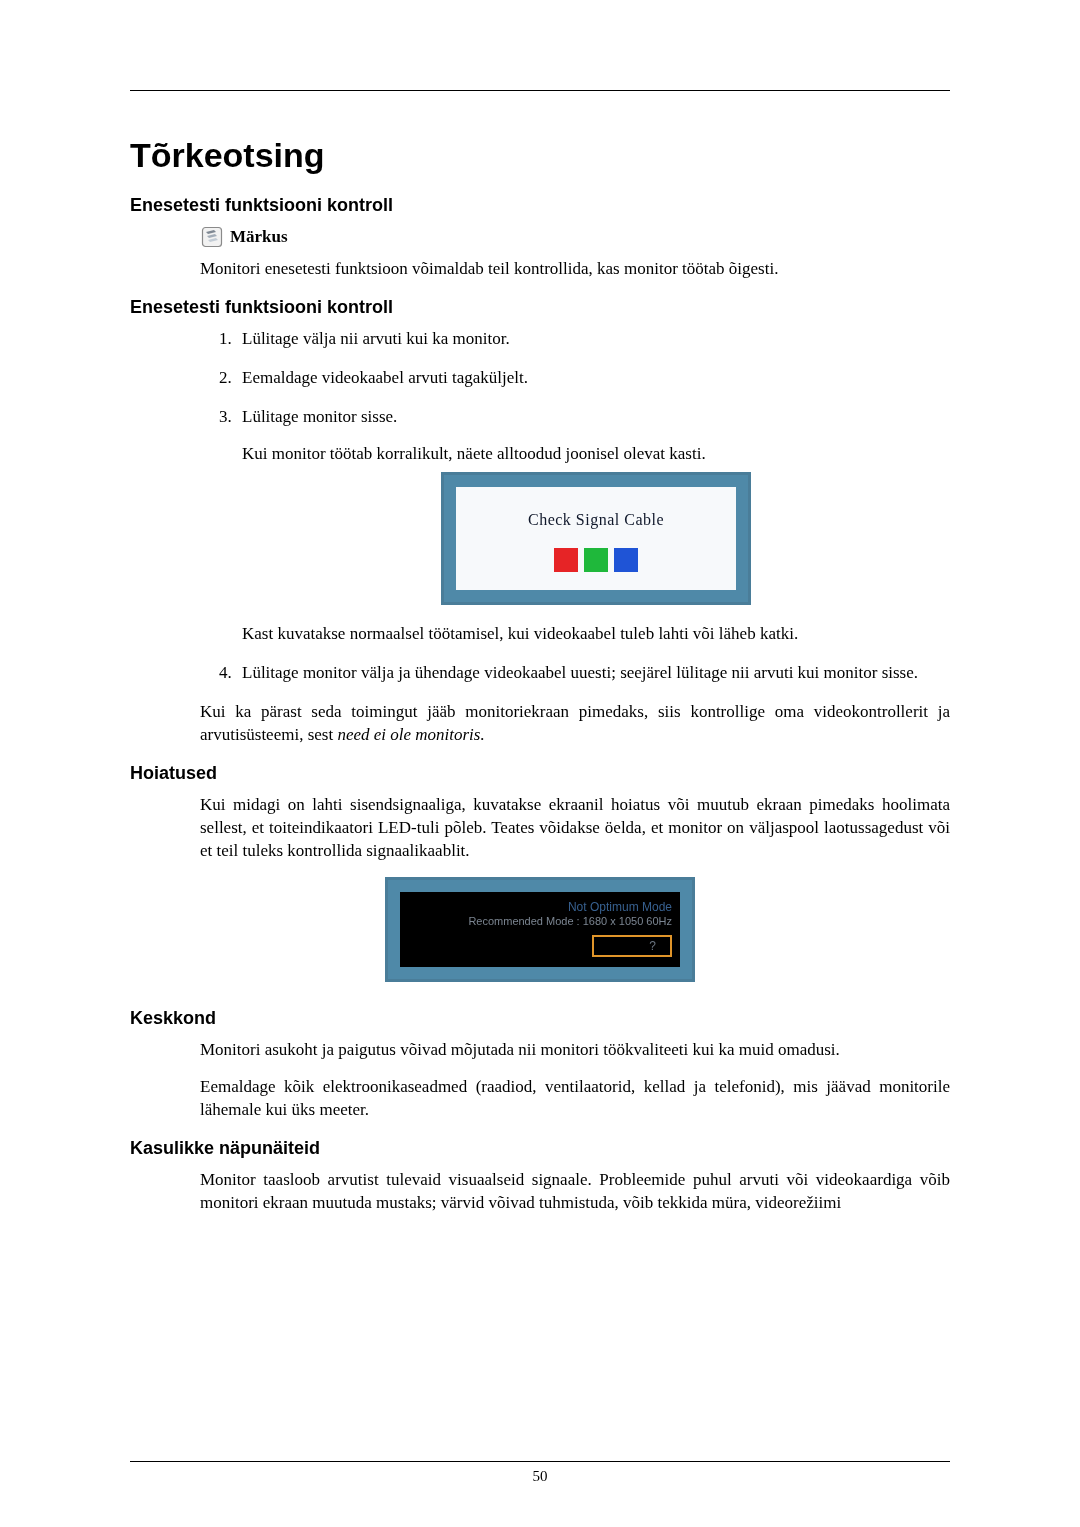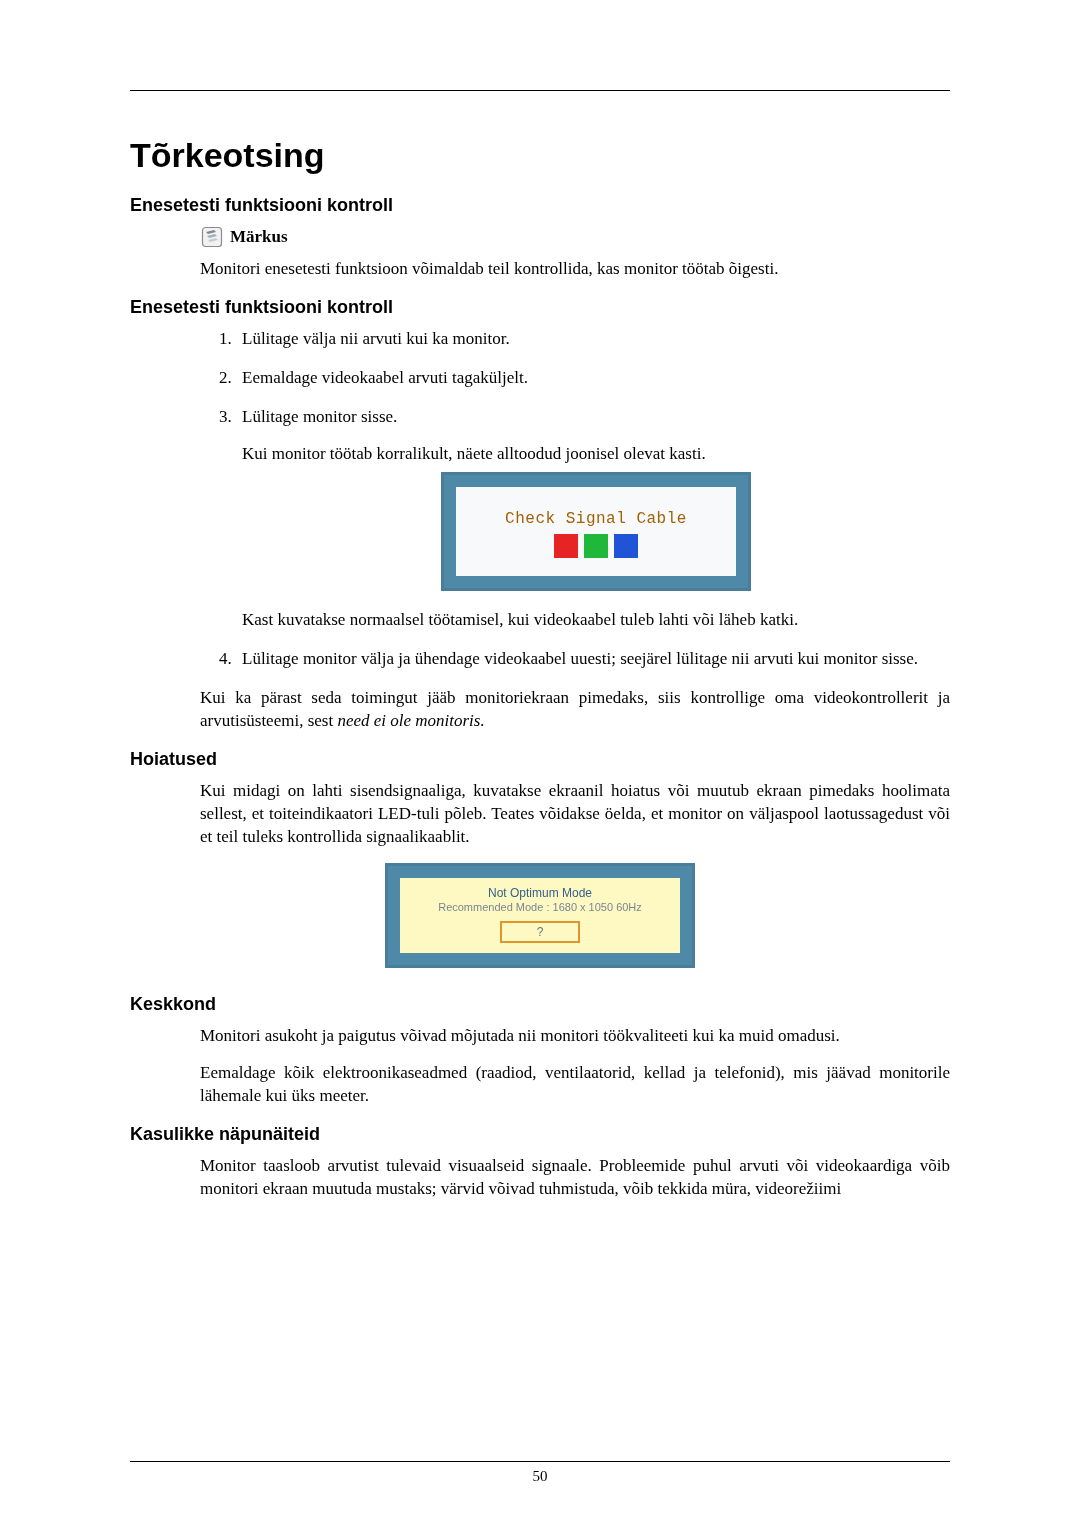--- a/index.html
+++ b/index.html
@@ -96,48 +96,48 @@
     box-sizing: border-box;
   }
   .dlg1 .inset {
     border: 12px solid #4f89a8;
     background: #f7f9fb;
     padding: 22px 10px 18px 10px;
     text-align: center;
     box-sizing: border-box;
   }
   .dlg1 .msg {
-    font-family: Liberation Mono, monospace;
+    font-family: Liberation Serif, serif;
     font-size: 16px;
-    color: #a16207;
+    color: #0f172a;
     letter-spacing: 0.5px;
-    margin-bottom: 4px;
+    margin-bottom: 18px;
   }
   .dlg1 .swatches {
     display: flex;
     justify-content: center;
     gap: 6px;
   }
   .sw { width: 24px; height: 24px; }
   .sw.red   { background:#e62426; }
   .sw.green { background:#1fb83b; }
   .sw.blue  { background:#1f54d6; }
 
   
   .dlg2 {
     width: 310px;
     margin: 4px auto 26px auto;
     border: 3px solid #4a7d99;
     box-sizing: border-box;
   }
   .dlg2 .inset {
     border: 12px solid #4f89a8;
-    background: #fef9c3;
+    background: #000000;
     padding: 8px 8px 10px 8px;
-    text-align: center;
+    text-align: right;
     box-sizing: border-box;
     font-family: Arial, Helvetica, sans-serif;
     color: #7b8591;
     font-size: 12px;
   }
   .dlg2 .l1 { color:#37608f; font-size:12px; margin-bottom:1px; }
   .dlg2 .l2 { font-size:11px; color:#7b8591; margin-bottom:8px;}
   .dlg2 .btn {
     display:inline-block;
     min-width:48px;

